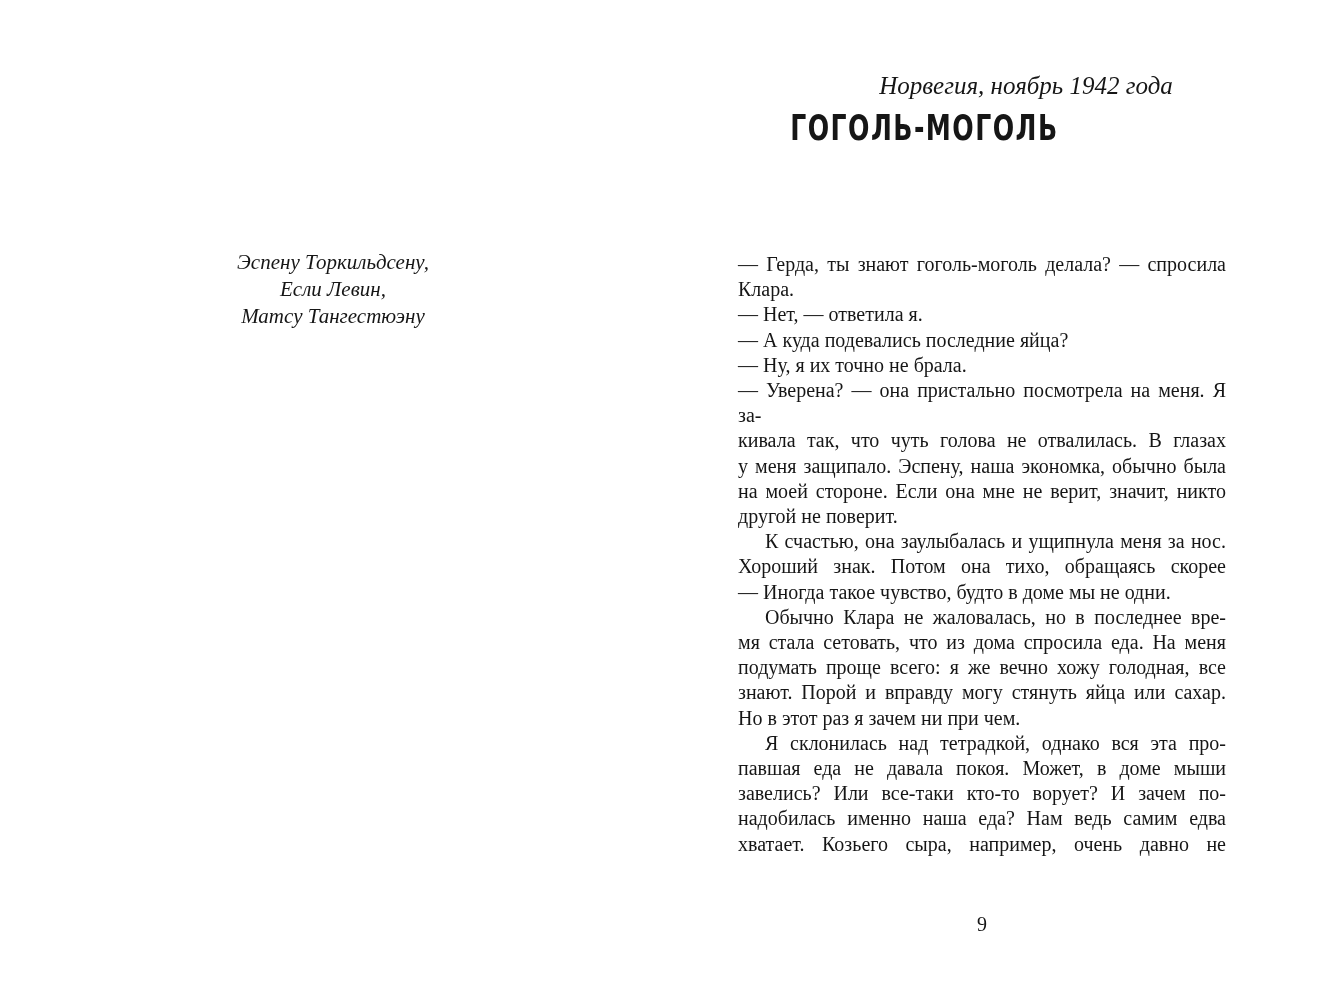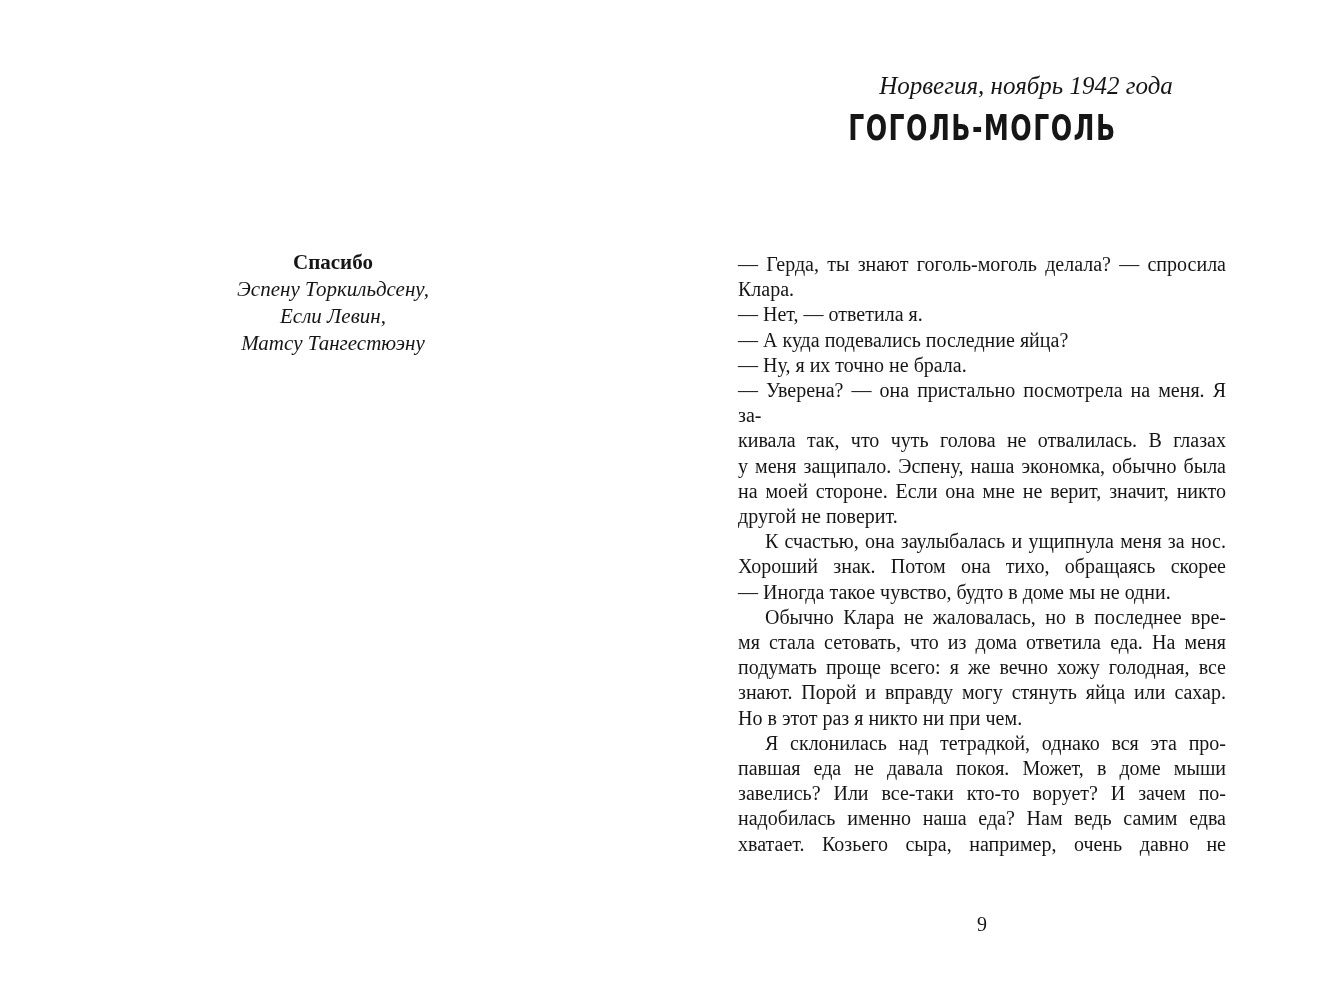--- a/index.html
+++ b/index.html
@@ -34,21 +34,21 @@
     text-align: center;
     font-style: italic;
     font-size: 25px;
     line-height: 30px;
   }
   .chapter-title {
     position: absolute;
     left: 738px;
     top: 106px;
     width: 488px;
-    text-align: center;
+    text-align: left;
     white-space: nowrap;
   }
   .chapter-title .stretch {
     display: inline-block;
     font-family: "DejaVu Sans", sans-serif;
     font-weight: bold;
     font-size: 35px;
     line-height: 44px;
     letter-spacing: 2px;
     transform: scaleX(0.72);
@@ -78,21 +78,20 @@
     line-height: 26px;
   }
 </style>
 </head>
 <body>
 
 <div class="spread">
 
   <div>
     <div class="dedication">
-      <div class="dedication-heading">Спасибо</div>
       <div class="dedication-name">Эспену Торкильдсену,</div>
       <div class="dedication-name">Если Левин,</div>
       <div class="dedication-name">Матсу Тангестюэну</div>
     </div>
   </div>
 
   <div>
     <div class="dateline">Норвегия, ноябрь 1942 года</div>
 
     <div class="chapter-title">
@@ -107,24 +106,24 @@
       <div class="line">— Ну, я их точно не брала.</div>
       <div class="line jl">— Уверена? — она пристально посмотрела на меня. Я за-</div>
       <div class="line jl">кивала так, что чуть голова не отвалилась. В глазах</div>
       <div class="line jl">у меня защипало. Эспену, наша экономка, обычно была</div>
       <div class="line jl">на моей стороне. Если она мне не верит, значит, никто</div>
       <div class="line">другой не поверит.</div>
       <div class="line jl ind">К счастью, она заулыбалась и ущипнула меня за нос.</div>
       <div class="line jl">Хороший знак. Потом она тихо, обращаясь скорее</div>
       <div class="line">— Иногда такое чувство, будто в доме мы не одни.</div>
       <div class="line jl ind">Обычно Клара не жаловалась, но в последнее вре-</div>
-      <div class="line jl">мя стала сетовать, что из дома ответила еда. На меня</div>
+      <div class="line jl">мя стала сетовать, что из дома спросила еда. На меня</div>
       <div class="line jl">подумать проще всего: я же вечно хожу голодная, все</div>
       <div class="line jl">знают. Порой и вправду могу стянуть яйца или сахар.</div>
-      <div class="line">Но в этот раз я никто ни при чем.</div>
+      <div class="line">Но в этот раз я зачем ни при чем.</div>
       <div class="line jl ind">Я склонилась над тетрадкой, однако вся эта про-</div>
       <div class="line jl">павшая еда не давала покоя. Может, в доме мыши</div>
       <div class="line jl">завелись? Или все-таки кто-то ворует? И зачем по-</div>
       <div class="line jl">надобилась именно наша еда? Нам ведь самим едва</div>
       <div class="line jl">хватает. Козьего сыра, например, очень давно не</div>
     </div>
 
     <div class="page-number">9</div>
   </div>
 

